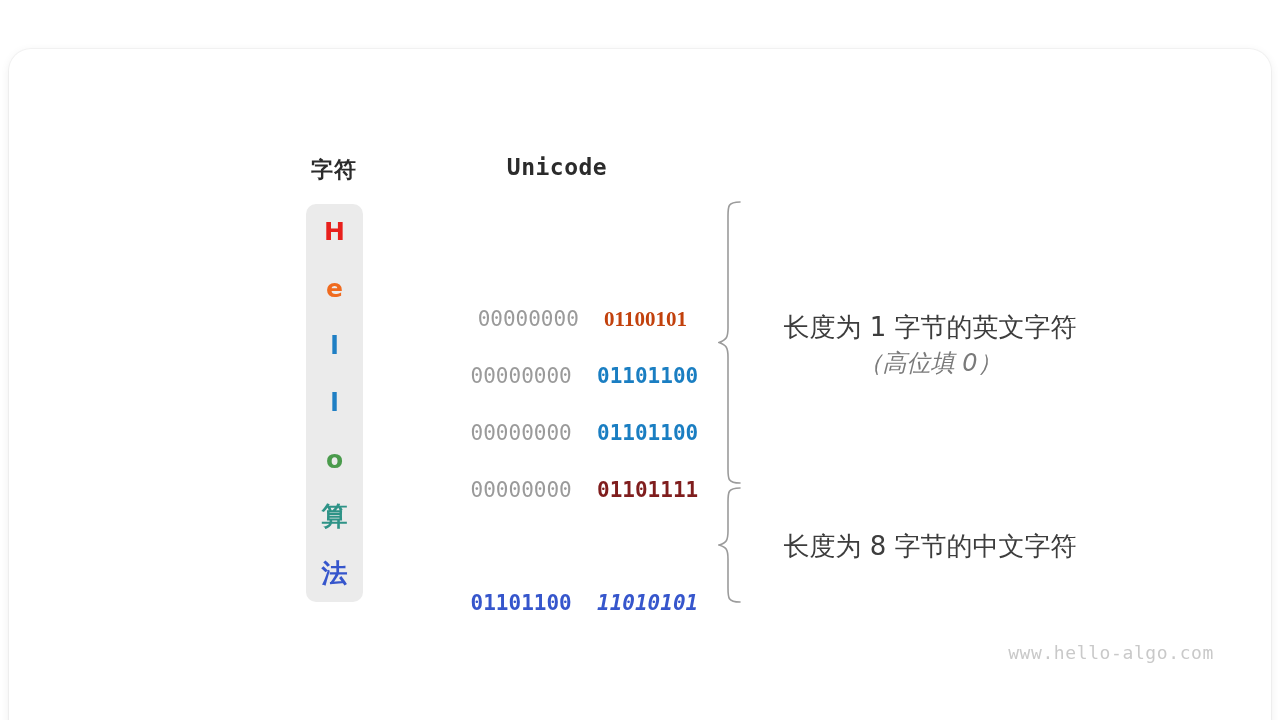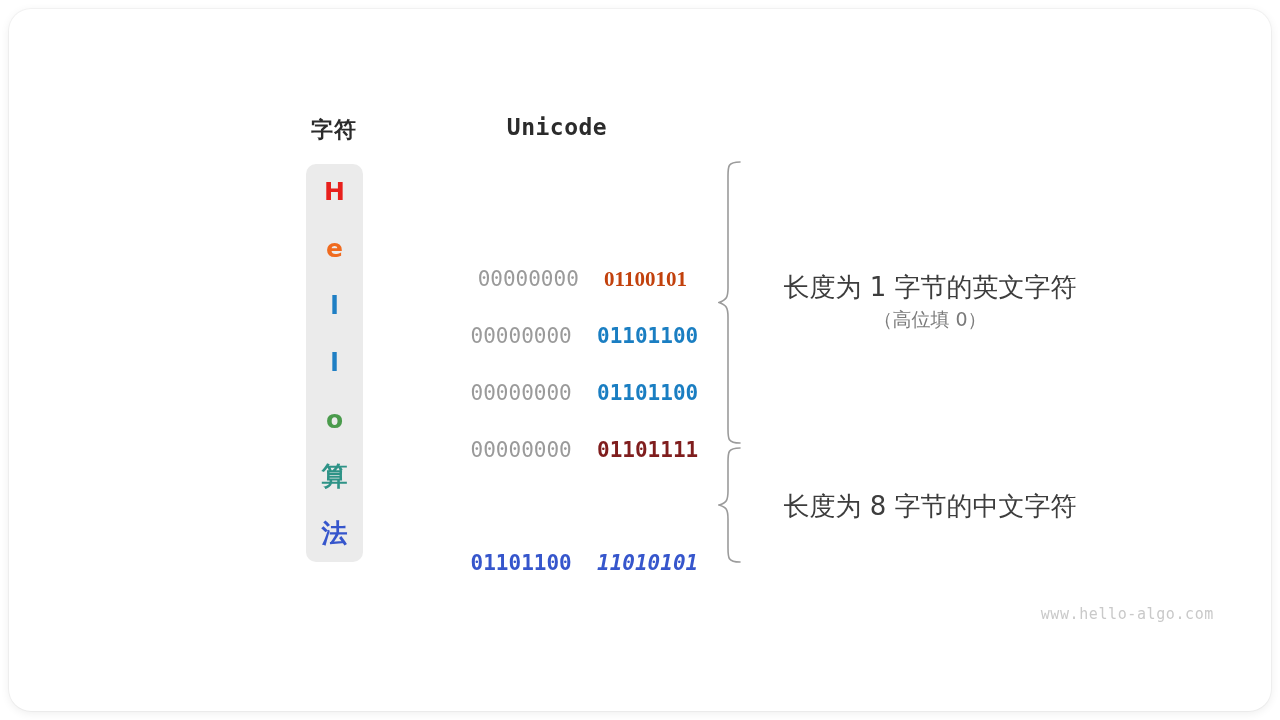--- a/index.html
+++ b/index.html
@@ -12,20 +12,21 @@
     height: 720px;
     overflow: hidden;
     font-family: "DejaVu Sans", "Liberation Sans", sans-serif;
   }
 
   #canvas {
     position: relative;
     width: 1280px;
     height: 656px;
     background: #ffffff;
+    margin-top: 40px;
   }
 
   
   .card {
     position: absolute;
     left: 9px;
     top: 9px;
     width: 1262px;
     height: 702px;
     background: #ffffff;
@@ -104,30 +105,31 @@
   .note {
     position: absolute;
     color: #3d3d3d;
     font-family: "DejaVu Sans", "Liberation Sans", sans-serif;
     font-size: 26px;
     white-space: pre;
     text-align: center;
   }
   .note-sub {
     color: #7a7a7a;
-    font-size: 19px;
+    font-size: 24px;
+    font-style: italic;
   }
 
   
   .watermark {
     position: absolute;
     right: 66px;
     bottom: 33px;
     font-family: "DejaVu Sans Mono", "Liberation Mono", monospace;
-    font-size: 15px;
+    font-size: 18px;
     color: #c9c9c9;
     letter-spacing: 0.6px;
   }
 </style>
 </head>
 <body>
 
 <div id="canvas">
   <div class="card"></div>
 

